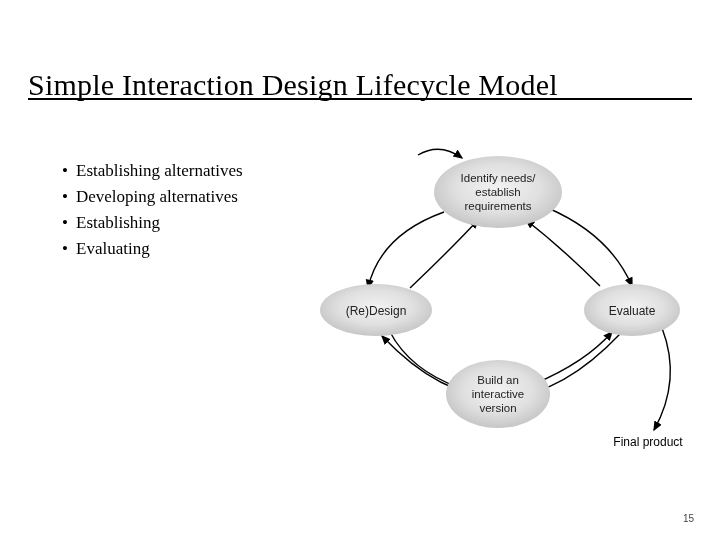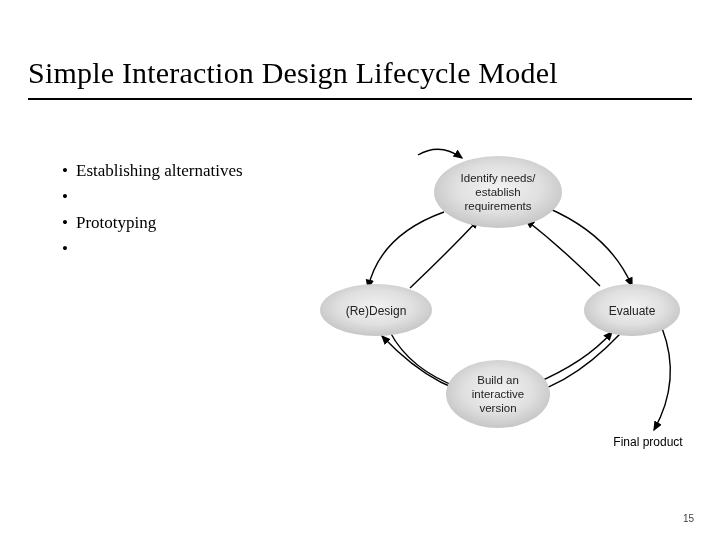--- a/index.html
+++ b/index.html
@@ -9,21 +9,21 @@
     height: 540px;
     background: #fff;
     font-family: "Times New Roman", Times, serif;
     color: #000;
     position: relative;
     overflow: hidden;
   }
   .title {
     position: absolute;
     left: 28px;
-    top: 56px;
+    top: 68px;
     font-size: 30px;
     font-weight: normal;
     letter-spacing: 0.2px;
   }
   .title-rule {
     position: absolute;
     left: 28px;
     top: 98px;
     width: 664px;
     height: 0;
@@ -90,27 +90,29 @@
 <div class="title">Simple Interaction Design Lifecycle Model</div>
 <div class="title-rule"></div>
 
 <div class="bullets">
   <div class="row">
     <span class="dot">•</span>
     <span>Establishing alternatives</span>
   </div>
   <div class="row">
     <span class="dot">•</span>
+    <span>Developing alternatives</span>
   </div>
   <div class="row">
     <span class="dot">•</span>
-    <span>Prototyping</span>
+    <span>Establishing</span>
   </div>
   <div class="row">
     <span class="dot">•</span>
+    <span>Evaluating</span>
   </div>
 </div>
 
 <div class="diagram">
   <svg viewBox="0 0 400 320">
     <defs>
 
       <radialGradient id="blob" cx="50%" cy="45%" r="55%">
         <stop offset="0%" stop-color="#f2f2f2"></stop>
         <stop offset="60%" stop-color="#e0e0e0"></stop>

